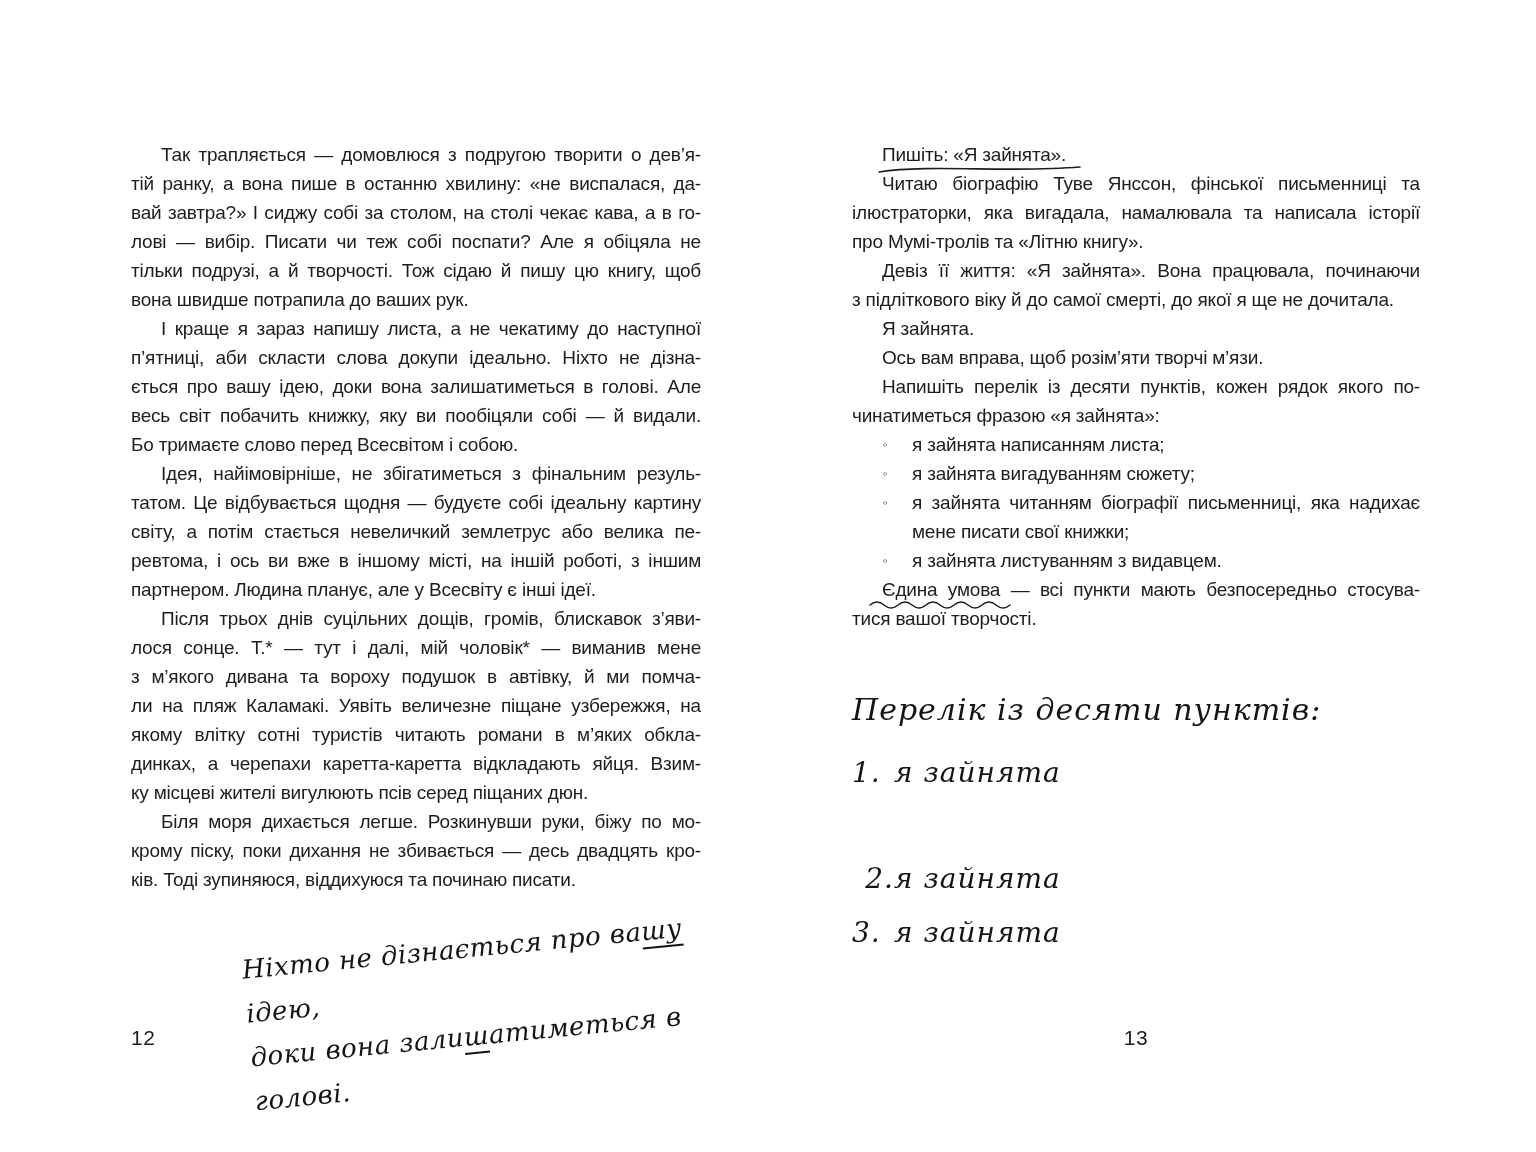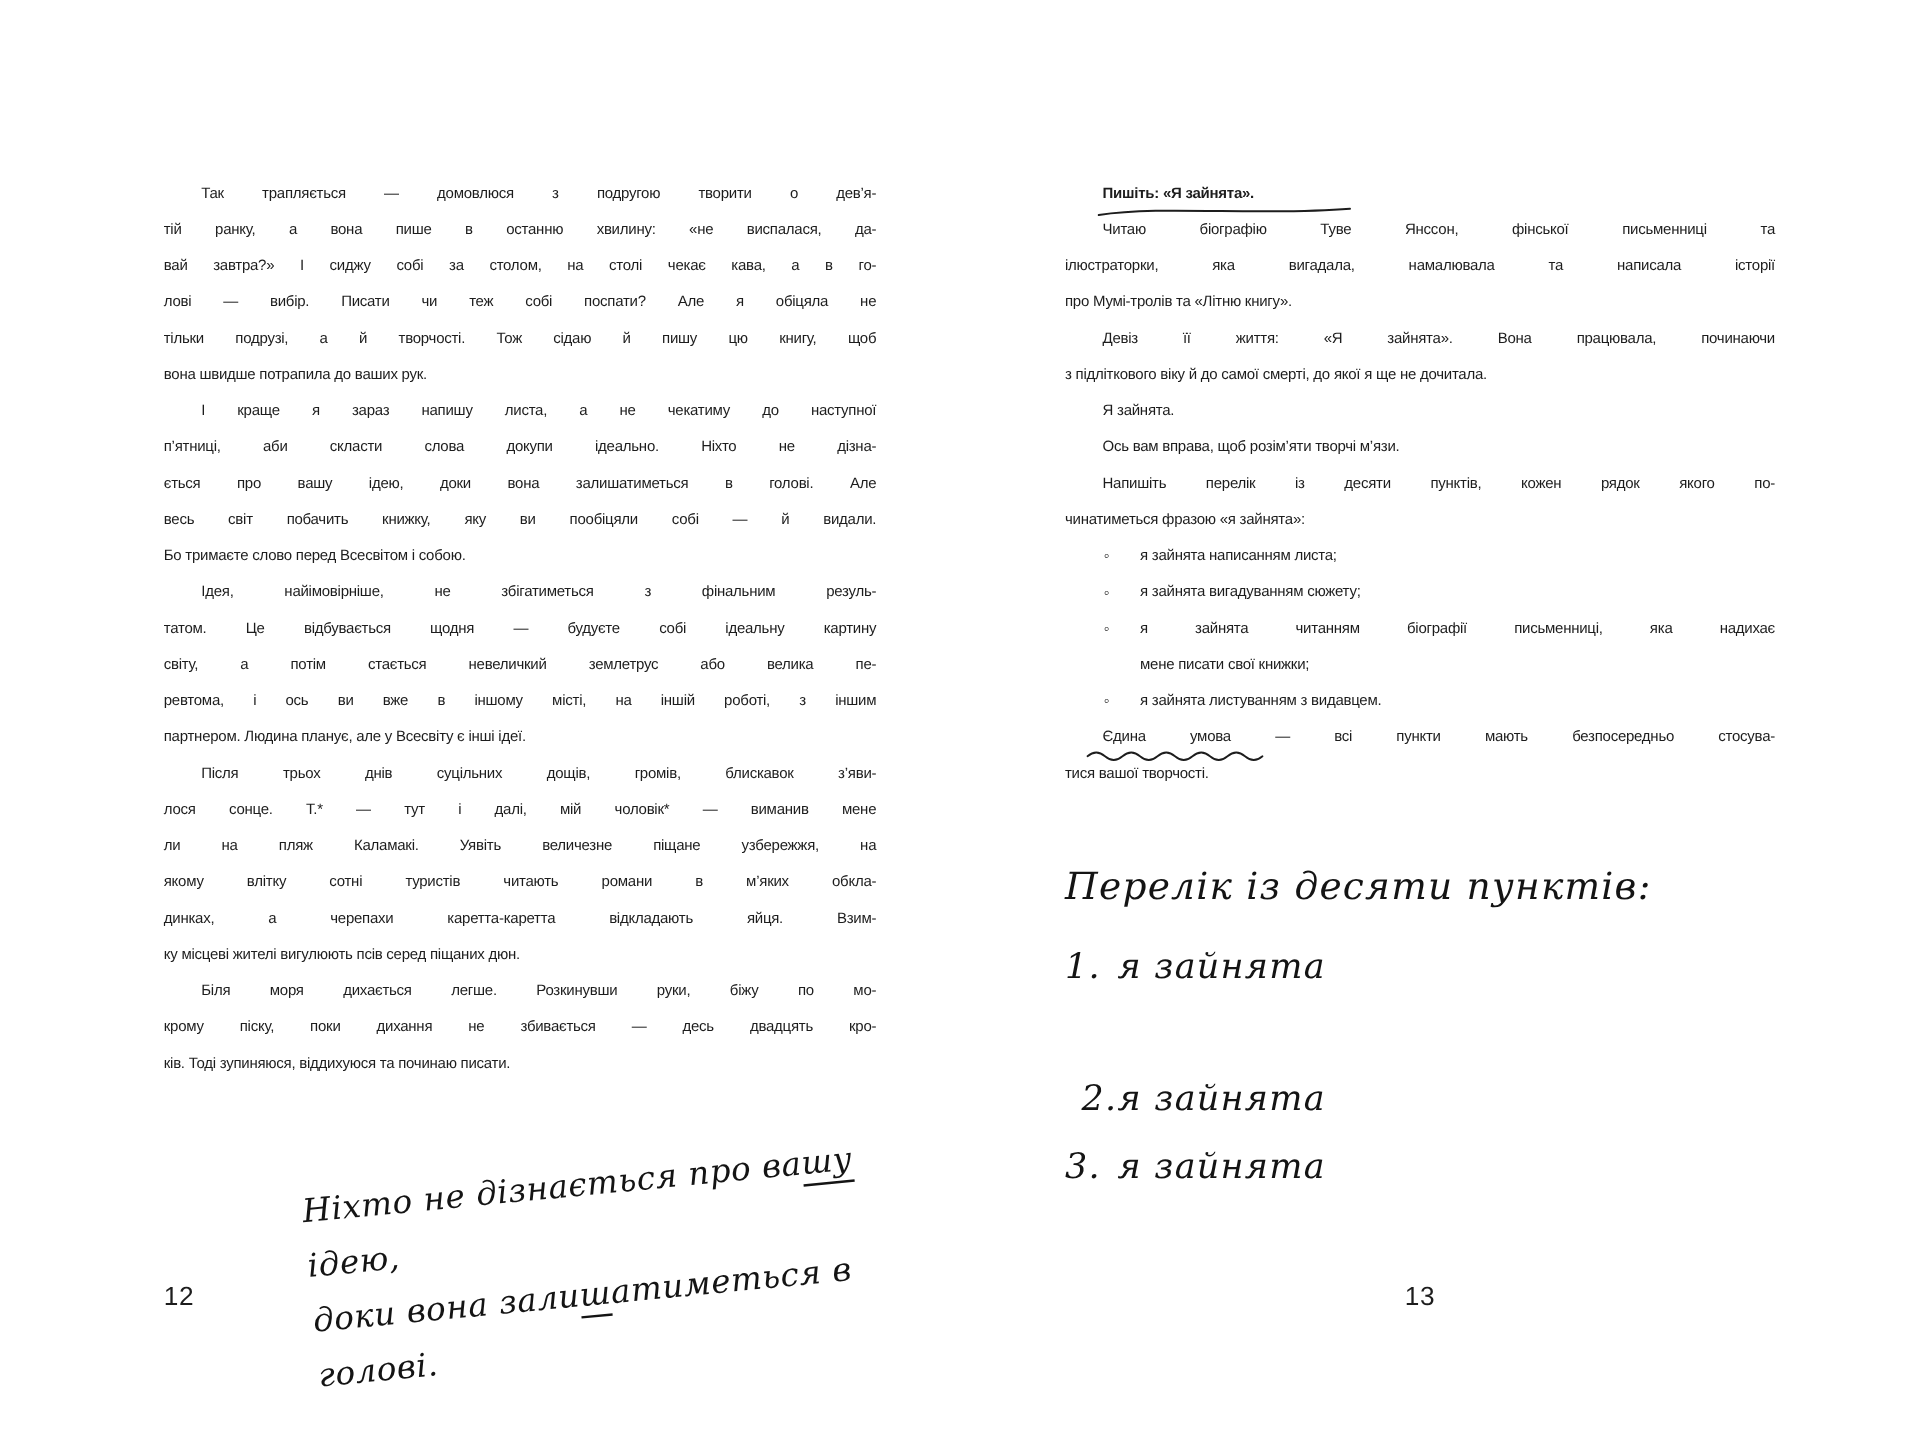--- a/index.html
+++ b/index.html
@@ -7,26 +7,26 @@
     width:1536px;height:1152px;position:relative;
     background:#ffffff;
     font-family:"Liberation Sans", sans-serif;
     color:#1d1d1d;
     overflow:hidden;
   }
   .col{position:absolute;width:570px;}
   .col-left{left:131px;top:140px;}
   .col-right{left:852px;top:140px;width:568px;}
   .ln{
-    font-size:12px;line-height:29px;height:29px;
+    font-size:19px;line-height:29px;height:29px;
     letter-spacing:-0.2px;white-space:normal;
   }
   .j{text-align:justify;text-align-last:justify;}
   .ind{padding-left:30px;}
-  .heading-line{font-weight:bold;position:relative;}
+  .heading-line{font-weight:normal;position:relative;}
   .arc-svg{position:absolute;left:24px;top:23px;}
   .wavy-wrap{position:relative;}
   .wavy-svg{position:absolute;left:16px;top:24px;}
   .bullet-row{display:flex;padding-left:31px;}
   .bullet-marker{
     width:29px;flex:0 0 29px;font-size:13px;line-height:29px;height:29px;
   }
   .bullet-text{flex:1;min-width:0;}
   .hand{
     font-family:"DejaVu Serif", serif;font-style:italic;color:#141414;
@@ -79,20 +79,21 @@
         <div class="ln j ind">Ідея, найімовірніше, не збігатиметься з фінальним резуль-</div>
         <div class="ln j">татом. Це відбувається щодня — будуєте собі ідеальну картину</div>
         <div class="ln j">світу, а потім стається невеличкий землетрус або велика пе-</div>
         <div class="ln j">ревтома, і ось ви вже в іншому місті, на іншій роботі, з іншим</div>
         <div class="ln">партнером. Людина планує, але у Всесвіту є інші ідеї.</div>
       </div>
 
       <div>
         <div class="ln j ind">Після трьох днів суцільних дощів, громів, блискавок з’яви-</div>
         <div class="ln j">лося сонце. Т.* — тут і далі, мій чоловік* — виманив мене</div>
+        <div class="ln j">з м’якого дивана та вороху подушок в автівку, й ми помча-</div>
         <div class="ln j">ли на пляж Каламакі. Уявіть величезне піщане узбережжя, на</div>
         <div class="ln j">якому влітку сотні туристів читають романи в м’яких обкла-</div>
         <div class="ln j">динках, а черепахи каретта-каретта відкладають яйця. Взим-</div>
         <div class="ln">ку місцеві жителі вигулюють псів серед піщаних дюн.</div>
       </div>
 
       <div>
         <div class="ln j ind">Біля моря дихається легше. Розкинувши руки, біжу по мо-</div>
         <div class="ln j">крому піску, поки дихання не збивається — десь двадцять кро-</div>
         <div class="ln">ків. Тоді зупиняюся, віддихуюся та починаю писати.</div>

